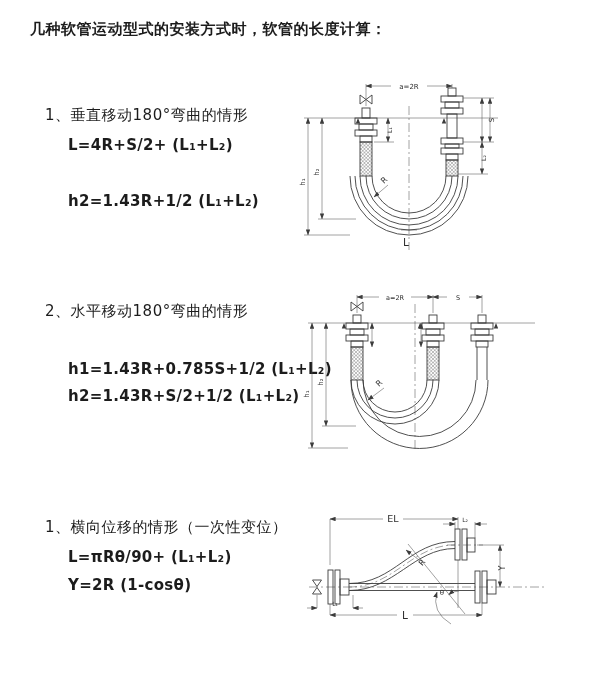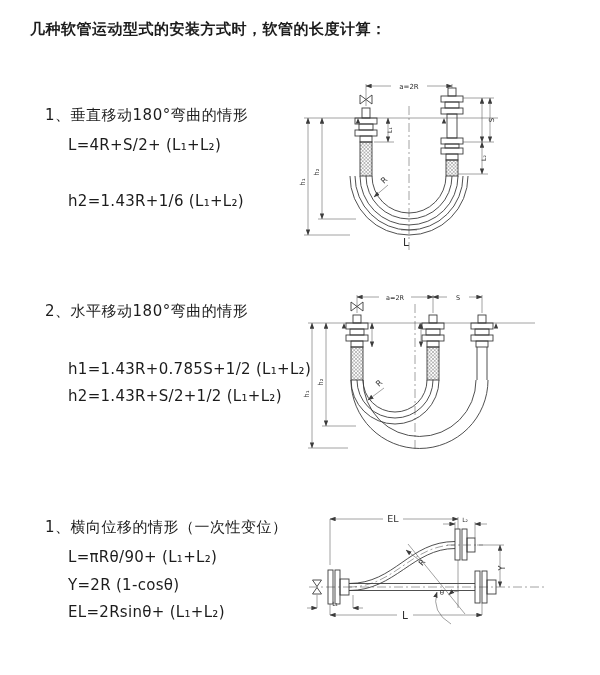--- a/index.html
+++ b/index.html
@@ -1,44 +1,43 @@
 <!DOCTYPE html>
 <html><head>
 <meta charset="utf-8">
 <style>
   html,body{margin:0;padding:0;background:#ffffff;}
   .page{position:relative;width:600px;height:675px;background:#ffffff;overflow:hidden;
         font-family:"DejaVu Sans","Liberation Sans",sans-serif;color:#1c1c1c;}
   .doc-title{position:absolute;left:30px;top:20px;font-size:15px;font-weight:bold;letter-spacing:.5px;}
   .sec-head{position:absolute;left:45px;font-size:15px;font-weight:normal;letter-spacing:.5px;}
-  .formula{position:absolute;left:68px;font-size:15px;font-weight:400;letter-spacing:.3px;}
+  .formula{position:absolute;left:68px;font-size:15px;font-weight:700;letter-spacing:.3px;}
   .diagram{position:absolute;}
   svg text{font-family:"DejaVu Sans","Liberation Sans",sans-serif;fill:#2e2e2e;}
   .mainln{stroke:#3c3c3c;stroke-width:.9;fill:none;}
   .thinln{stroke:#555;stroke-width:.55;fill:none;}
 </style>
 </head>
 <body>
 
 <div class="page">
 
   <div class="doc-title">几种软管运动型式的安装方式时，软管的长度计算：</div>
 
   <div class="sec-head" style="top:106px">1、垂直移动180°弯曲的情形</div>
   <div class="formula" style="top:136px">L=4R+S/2+ (L₁+L₂)</div>
-  <div class="formula" style="top:192px">h2=1.43R+1/6 (L₁+L₂)</div>
+  <div class="formula" style="top:192px">h2=1.43R+1/2 (L₁+L₂)</div>
 
   <div class="sec-head" style="top:302px">2、水平移动180°弯曲的情形</div>
   <div class="formula" style="top:360px">h1=1.43R+0.785S+1/2 (L₁+L₂)</div>
   <div class="formula" style="top:387px">h2=1.43R+S/2+1/2 (L₁+L₂)</div>
 
   <div class="sec-head" style="top:518px">1、横向位移的情形（一次性变位）</div>
   <div class="formula" style="top:548px">L=πRθ/90+ (L₁+L₂)</div>
   <div class="formula" style="top:576px">Y=2R (1-cosθ)</div>
-  <div class="formula" style="top:603px">EL=2Rsinθ+ (L₁+L₂)</div>
 
   <svg class="diagram" style="left:298px;top:72px" width="232" height="186" viewBox="0 0 232 186">
     <defs>
       <marker id="ar1" viewBox="0 0 8 6" markerWidth="6" markerHeight="4.5" refX="7.5" refY="3" orient="auto-start-reverse" markerUnits="userSpaceOnUse">
           <path d="M0,0L8,3L0,6Z" fill="#3c3c3c"></path>
         </marker>
       <pattern id="p1" width="3.5" height="3.5" patternUnits="userSpaceOnUse">
         <path d="M0,3.5L3.5,0M0,0L3.5,3.5" stroke="#6a6a6a" stroke-width="0.45"></path>
       </pattern>
     </defs>

